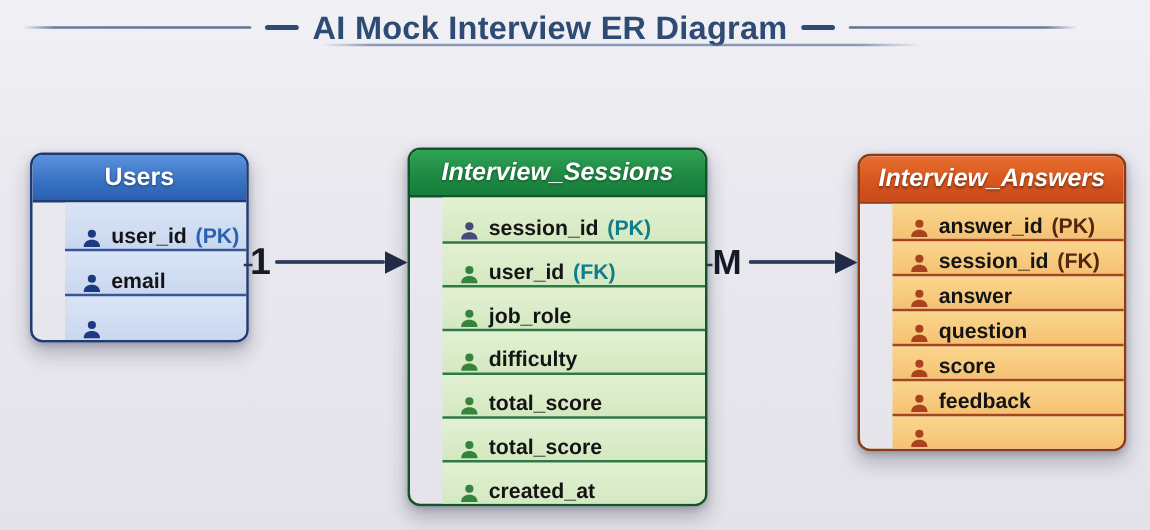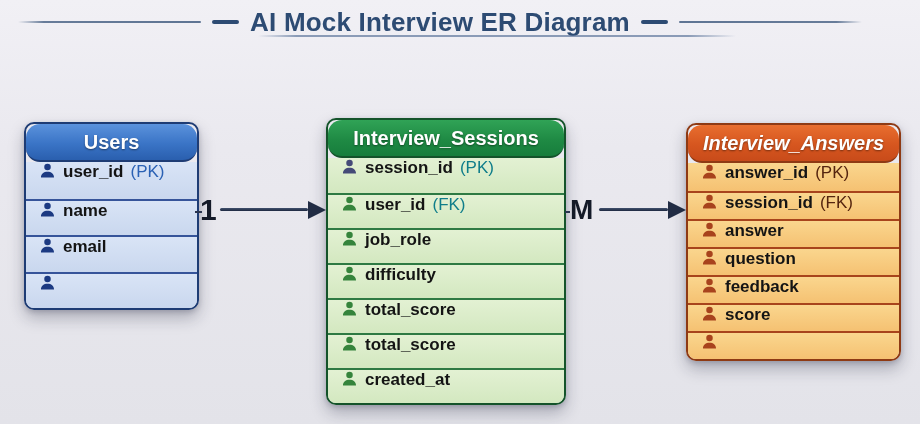--- a/index.html
+++ b/index.html
@@ -15,36 +15,36 @@
   .rule.left{background:linear-gradient(90deg,rgba(45,75,115,0),rgba(45,75,115,.7) 14%,rgba(45,75,115,.75));}
   .rule.right{background:linear-gradient(270deg,rgba(45,75,115,0),rgba(45,75,115,.7) 14%,rgba(45,75,115,.75));}
   .dash{width:27px;height:4px;background:#2d4b73;border-radius:2px;}
   .title{margin:0;font-size:26px;font-weight:700;color:#2d4b73;letter-spacing:.2px;white-space:nowrap;}
   .title-underline{position:absolute;left:258px;top:35px;width:478px;height:2px;
     background:linear-gradient(90deg,rgba(84,110,150,0),rgba(84,110,150,.65) 8%,rgba(84,110,150,.65) 90%,rgba(84,110,150,0));}
   
   .etable{position:absolute;border-radius:10px;border:2px solid;overflow:hidden;
     box-shadow:0 8px 16px rgba(25,30,55,.28),0 2px 5px rgba(25,30,55,.18);}
   .thead{height:36px;display:flex;align-items:center;justify-content:center;
-    color:#fff;font-size:20px;font-weight:700;text-shadow:0 1px 2px rgba(0,0,0,.45);border-radius:14px;}
-  .row{box-sizing:border-box;display:flex;align-items:flex-start;gap:7px;
-    padding-left:13px;padding-right:6px;font-size:17px;font-weight:700;color:#141414;}
+    color:#fff;font-size:20px;font-weight:700;text-shadow:0 1px 2px rgba(0,0,0,.45);}
+  .row{box-sizing:border-box;display:flex;align-items:flex-end;gap:7px;
+    padding-left:13px;padding-right:6px;font-size:17px;font-weight:700;color:#141414;margin-left:26px;}
   .row + .row{border-top-style:solid;border-top-width:2px;}
   .icon{display:inline-flex;flex:0 0 auto;}
   .icon svg{display:block;}
-  .key{font-weight:400;}
+  .key{font-weight:700;}
 
   .users{left:24px;top:122px;width:171px;border-color:#1e3c74;}
   .users .thead{background:linear-gradient(180deg,#5b92dc 0%,#3a74c6 55%,#2a5fae 100%);border-bottom:2px solid #1e3c74;}
   .users .row{height:36.5px;background:linear-gradient(180deg,#d9e4f6,#c9d7ee);border-top-color:#36549a;}
   .users .icon{color:#1c3a82;}
   .users .key{color:#2a61b4;}
 
   .sessions{left:326px;top:118px;width:236px;border-color:#14532a;}
-  .sessions .thead{background:linear-gradient(180deg,#30a356 0%,#1f8a44 55%,#177d3c 100%);border-bottom:2px solid #14532a;}
+  .sessions .thead{background:linear-gradient(180deg,#30a356 0%,#1f8a44 55%,#177d3c 100%);border-bottom:2px solid #14532a;font-style:italic;}
   .sessions .row{height:35px;background:linear-gradient(180deg,#e3f1d3,#d3e8c0);border-top-color:#2e7a43;}
   .sessions .icon{color:#35843c;}
   .sessions .row.alt-icon .icon{color:#454a78;}
   .sessions .key{color:#0f7d8a;}
 
   .answers{left:686px;top:123px;width:211px;border-color:#8e3a14;}
   .answers .thead{background:linear-gradient(180deg,#e86e2f 0%,#d6561f 55%,#c84b1a 100%);border-bottom:2px solid #8e3a14;font-style:italic;}
   .answers .row{height:28px;background:linear-gradient(180deg,#fad68e,#f5c172);border-top-color:#a8441c;}
   .answers .icon{color:#a8431d;}
   .answers .key{color:#55250f;}
@@ -91,29 +91,20 @@
         </span>
       <span>user_id</span>
       <span class="key">(PK)</span>
     </div>
     <div class="row">
       <span class="icon">
           <svg width="17" height="17" fill="currentColor">
             <use href="#person"></use>
           </svg>
         </span>
-      <span>name</span>
-      <span class="key"></span>
-    </div>
-    <div class="row">
-      <span class="icon">
-          <svg width="17" height="17" fill="currentColor">
-            <use href="#person"></use>
-          </svg>
-        </span>
       <span>email</span>
       <span class="key"></span>
     </div>
     <div class="row">
       <span class="icon">
           <svg width="17" height="17" fill="currentColor">
             <use href="#person"></use>
           </svg>
         </span>
       <span class="key"></span>
@@ -224,30 +215,30 @@
         </span>
       <span>question</span>
       <span class="key"></span>
     </div>
     <div class="row">
       <span class="icon">
           <svg width="17" height="17" fill="currentColor">
             <use href="#person"></use>
           </svg>
         </span>
+      <span>score</span>
+      <span class="key"></span>
+    </div>
+    <div class="row">
+      <span class="icon">
+          <svg width="17" height="17" fill="currentColor">
+            <use href="#person"></use>
+          </svg>
+        </span>
       <span>feedback</span>
-      <span class="key"></span>
-    </div>
-    <div class="row">
-      <span class="icon">
-          <svg width="17" height="17" fill="currentColor">
-            <use href="#person"></use>
-          </svg>
-        </span>
-      <span>score</span>
       <span class="key"></span>
     </div>
     <div class="row">
       <span class="icon">
           <svg width="17" height="17" fill="currentColor">
             <use href="#person"></use>
           </svg>
         </span>
       <span class="key"></span>
     </div>

